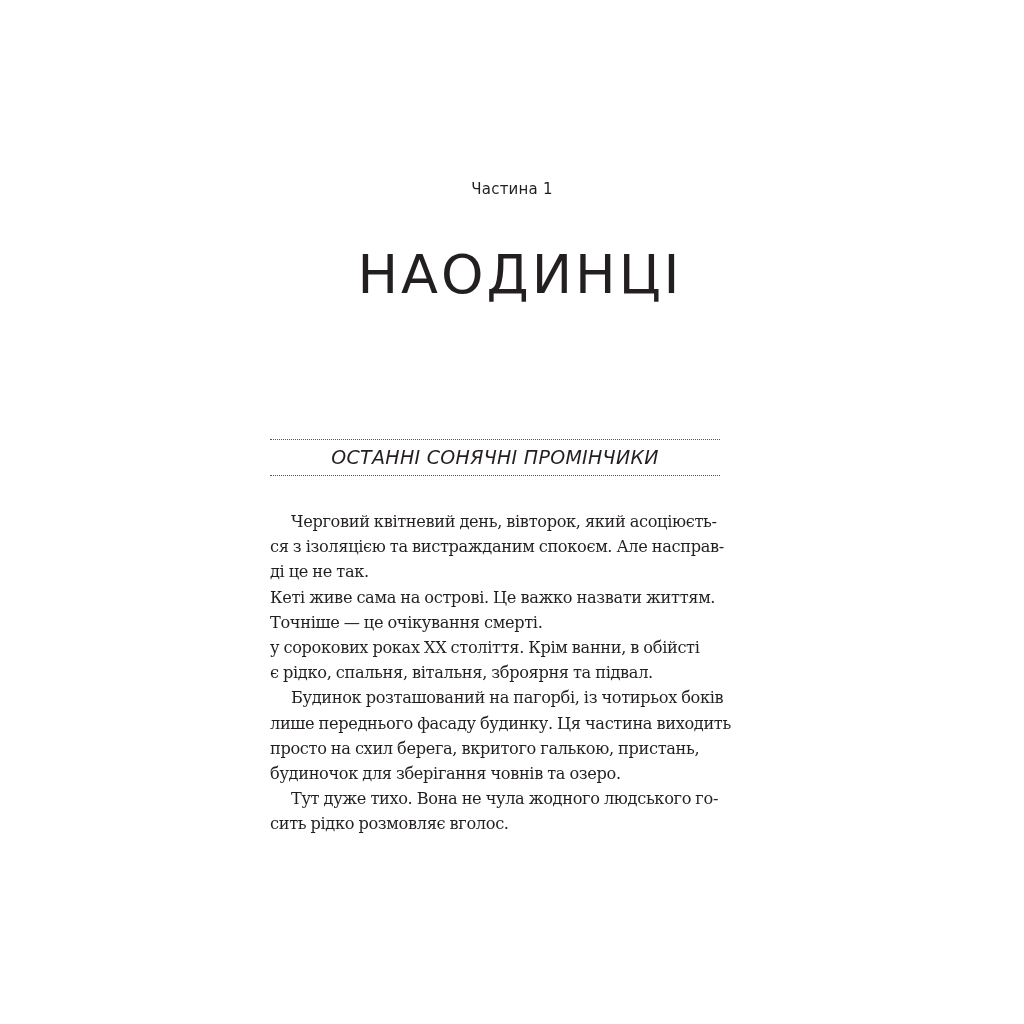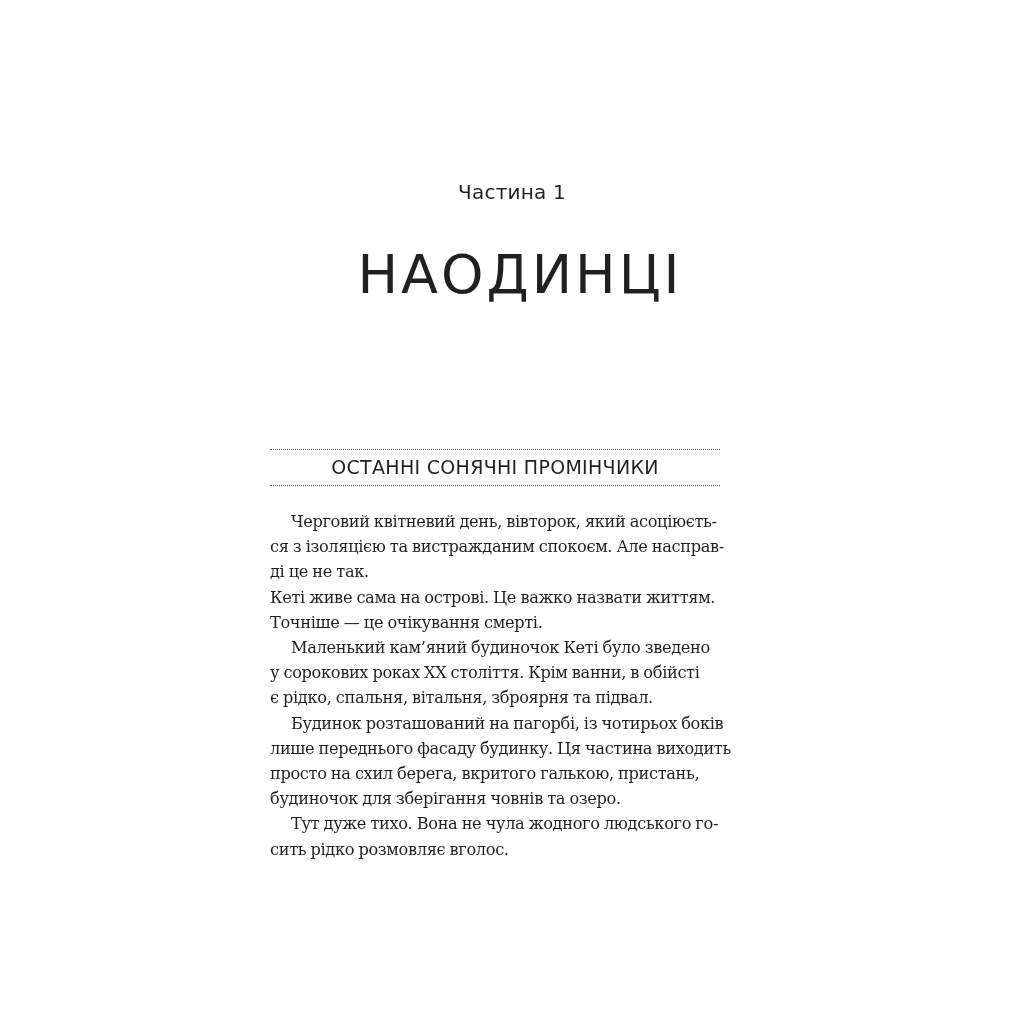--- a/index.html
+++ b/index.html
@@ -14,21 +14,21 @@
       overflow: hidden;
       color: #231f20;
     }
     .part-label {
       position: absolute;
       left: 0;
       width: 1024px;
       top: 180px;
       text-align: center;
       font-family: "DejaVu Sans", sans-serif;
-      font-size: 20px;
+      font-size: 15px;
       letter-spacing: 0.2px;
       color: #231f20;
     }
     .part-title {
       position: absolute;
       left: 0;
       width: 990px;
       top: 243px;
       text-align: center;
       font-family: "DejaVu Sans", sans-serif;
@@ -36,22 +36,23 @@
       font-size: 54px;
       letter-spacing: 3px;
       color: #231f20;
       margin: 0;
       line-height: 1.2;
       padding-left: 25px;
     }
     .chapter-block {
       position: absolute;
       left: 270px;
-      top: 449px;
+      top: 439px;
       width: 450px;
+      font-style: italic;
     }
     .dotted-rule {
       height: 0;
       border-top: 1.5px dotted #555;
       width: 100%;
     }
     .chapter-title {
       text-align: center;
       font-family: "DejaVu Sans", sans-serif;
       font-size: 19px;
@@ -104,21 +105,20 @@
     <p class="para">
       <span class="line indent">Черговий квітневий день, вівторок, який асоціюєть-</span>
       <span class="line">ся з ізоляцією та вистражданим спокоєм. Але насправ-</span>
       <span class="line">ді це не так.</span>
     </p>
     <p class="para">
       <span class="line">Кеті живе сама на острові. Це важко назвати життям.</span>
       <span class="line">Точніше — це очікування смерті.</span>
     </p>
     <p class="para">
-      <span class="line indent">Маленький кам’яний будиночок Кеті було зведено</span>
       <span class="line">у сорокових роках ХХ століття. Крім ванни, в обійсті</span>
       <span class="line">є рідко, спальня, вітальня, зброярня та підвал.</span>
     </p>
     <p class="para">
       <span class="line indent">Будинок розташований на пагорбі, із чотирьох боків</span>
       <span class="line">лише переднього фасаду будинку. Ця частина виходить</span>
       <span class="line">просто на схил берега, вкритого галькою, пристань,</span>
       <span class="line">будиночок для зберігання човнів та озеро.</span>
     </p>
     <p class="para">

